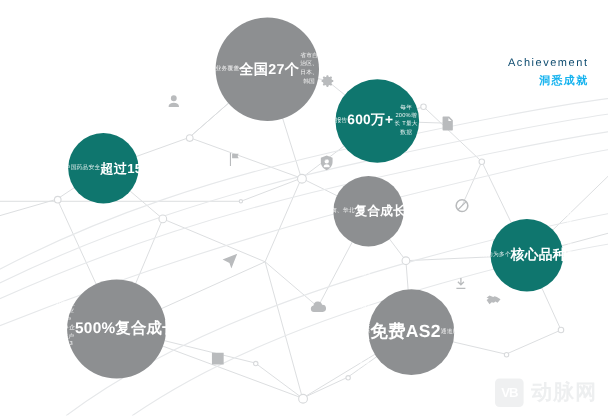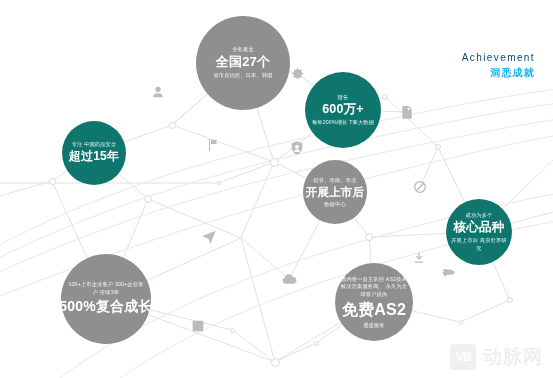--- a/index.html
+++ b/index.html
@@ -21,21 +21,20 @@
     position: absolute;
     left: 0;
     top: 0;
     width: 553px;
     height: 378px;
   }
   .node {
     position: absolute;
     border-radius: 50%;
     display: flex;
-    flex-direction: column;
     align-items: center;
     justify-content: center;
     text-align: center;
     box-sizing: border-box;
     color: #ffffff;
     line-height: 1.25;
     user-select: none;
   }
   .node.gray { background: #8d8f91; }
   .node.blue { background: #0f766e; }
@@ -196,21 +195,21 @@
       <div class="sub">报告</div>
       <div class="main">600万+</div>
       <div class="sub wide">每年200%增长 T量大数据</div>
     </div>
     <div class="node blue n-15y" style="left: 62px; top: 121px; width: 64px; height: 64px;">
       <div class="sub">专注 中国药品安全</div>
       <div class="main">超过15年</div>
     </div>
     <div class="node gray n-global" style="left: 303px; top: 160px; width: 64px; height: 64px;">
       <div class="sub">硅谷、华南、华北</div>
-      <div class="main">开展上市后</div>
+      <div class="main">复合成长</div>
       <div class="sub">数据中心</div>
     </div>
     <div class="node blue n-core" style="left: 446px; top: 199px; width: 66px; height: 66px;">
       <div class="sub">成功为多个</div>
       <div class="main">核心品种</div>
       <div class="sub wide">开展上市后 真实世界研究</div>
     </div>
     <div class="node gray n-300" style="left: 61px; top: 254px; width: 90px; height: 90px;">
       <div class="sub wide">100+上市企业客户 300+企业客户 连续3年</div>
       <div class="main">500%复合成长</div>

